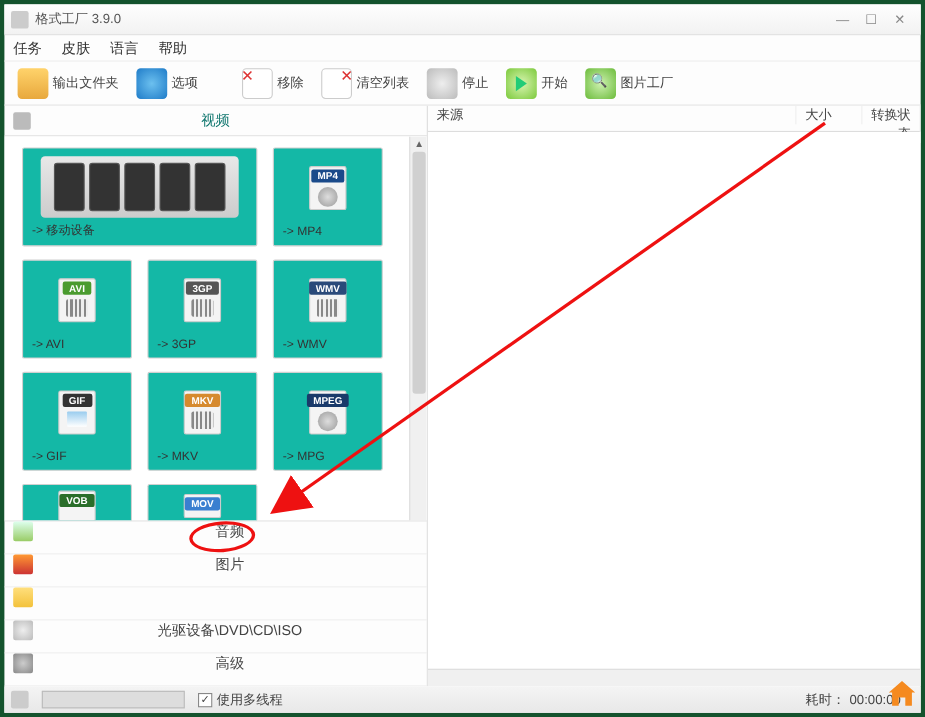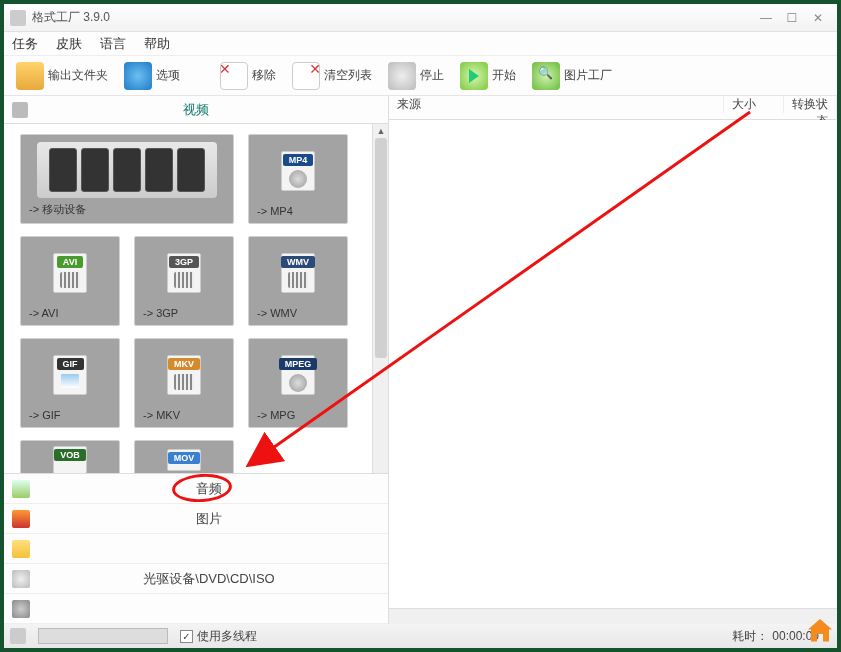--- a/index.html
+++ b/index.html
@@ -25,38 +25,38 @@
 .ic-play::after { content:""; position:absolute; left:9px; top:7px; border-left:10px solid #2c7; border-top:7px solid transparent; border-bottom:7px solid transparent; }
 .ic-pic { background:radial-gradient(circle,#cdf1b0,#6bbb3a); border-radius:50%; position:relative; }
 .ic-pic::after { content:"🔍"; font-size:12px; position:absolute; left:6px; top:4px; }
 .content { flex:1; display:flex; overflow:hidden; }
 .left { width:385px; display:flex; flex-direction:column; border-right:1px solid #ddd; }
 .cat-head { height:28px; display:flex; align-items:center; padding:0 8px; border-bottom:1px solid #ddd; font-size:13px; color:#0f766e; }
 .cat-head .sm-ic { width:16px; height:16px; margin-right:60px; background:#bbb; border-radius:2px; }
 .cat-head .lbl { flex:1; text-align:center; margin-right:76px; }
 .grid-wrap { flex:1; overflow:hidden; position:relative; background:#fff; }
 .grid { display:flex; flex-wrap:wrap; padding:10px 8px 0 16px; gap:12px 14px; }
-.card { width:100px; height:90px; border:1px solid #d0d0d0; border-radius:2px; display:flex; flex-direction:column; align-items:center; justify-content:flex-end; padding:4px; cursor:pointer; background:#a3a3a3; }
+.card { width:100px; height:90px; border:1px solid #d0d0d0; border-radius:2px; display:flex; flex-direction:column; align-items:center; justify-content:flex-end; padding:4px; cursor:pointer; background:#14b8a6; }
 .card-wide { width:214px; }
 .card .thumb { flex:1; width:100%; display:flex; align-items:center; justify-content:center; }
 .card .lbl { font-size:11px; color:#333; align-self:flex-start; padding:2px 4px; }
 .fmt-badge { padding:1px 6px; border-radius:2px; font-size:9px; font-weight:bold; color:#fff; margin-bottom:2px; }
 .fmt-icon { width:34px; height:40px; background:#f4f4f4; border:1px solid #ccc; border-radius:2px; position:relative; display:flex; flex-direction:column; align-items:center; justify-content:flex-start; padding-top:2px; }
 .fmt-icon .strip { width:20px; height:16px; background:repeating-linear-gradient(90deg,#888 0 2px,#eee 2px 4px); margin-top:2px; border-radius:2px; }
 .fmt-icon .disc { width:18px; height:18px; border-radius:50%; background:radial-gradient(circle,#ddd,#999); margin-top:2px; }
 .fmt-icon .pic { width:18px; height:14px; background:linear-gradient(#9ce,#fff); margin-top:2px; border-radius:1px; }
 .devices { width:180px; height:56px; background:linear-gradient(#e8e8e8,#ccc); border-radius:4px; display:flex; align-items:center; justify-content:center; gap:4px; }
 .devices div { width:28px; height:44px; background:#333; border-radius:3px; border:1px solid #555; }
 .scroll { position:absolute; right:0; top:0; width:16px; height:360px; background:#f0f0f0; border-left:1px solid #ddd; }
 .scroll .thumb-bar { position:absolute; top:14px; left:2px; width:12px; height:220px; background:#d0d0d0; border-radius:3px; }
 .scroll .arr { position:absolute; left:0; width:16px; height:14px; display:flex; align-items:center; justify-content:center; font-size:9px; color:#666; }
 .scroll .arr.up { top:0; }
 .scroll .arr.dn { bottom:0; }
 .cats { border-top:1px solid #ddd; }
-.cat-row { height:30px; display:flex; align-items:center; border-bottom:1px solid #eee; font-size:13px; color:#444; cursor:pointer;gap:20px; }
+.cat-row { height:30px; display:flex; align-items:flex-start; border-bottom:1px solid #eee; font-size:13px; color:#444; cursor:pointer;gap:20px; }
 .cat-row .ci { width:18px; height:18px; margin:0 8px; border-radius:2px; }
 .cat-row .lbl { flex:1; text-align:center; margin-right:28px; }
 .ci-audio { background:linear-gradient(#dfe,#9c6); }
 .ci-pic { background:linear-gradient(#f93,#c33); }
 .ci-doc { background:linear-gradient(#ffdf7d,#f3c23b); }
 .ci-dvd { background:radial-gradient(circle,#eee,#bbb); border-radius:50%; }
 .ci-adv { background:radial-gradient(circle,#ccc,#888); border-radius:50%; }
 .right { flex:1; display:flex; flex-direction:column; }
 .cols { height:24px; display:flex; align-items:flex-start; border-bottom:1px solid #ddd; font-size:12px; color:#444; }
 .cols .c { padding:0 8px; border-right:1px solid #eee; }
@@ -241,20 +241,21 @@
           </div>
         <div class="cat-row">
             <div class="ci ci-doc"></div>
           </div>
         <div class="cat-row">
             <div class="ci ci-dvd"></div>
             <div class="lbl">光驱设备\DVD\CD\ISO</div>
           </div>
         <div class="cat-row">
             <div class="ci ci-adv"></div>
+            <div class="lbl">高级</div>
           </div>
       </div>
     </div>
 
     <div class="right">
       <div class="cols">
         <div class="c" style="width:335px">来源</div>
         <div class="c" style="width:60px">大小</div>
         <div class="c" style="flex:1;text-align:right">转换状态</div>
       </div>

